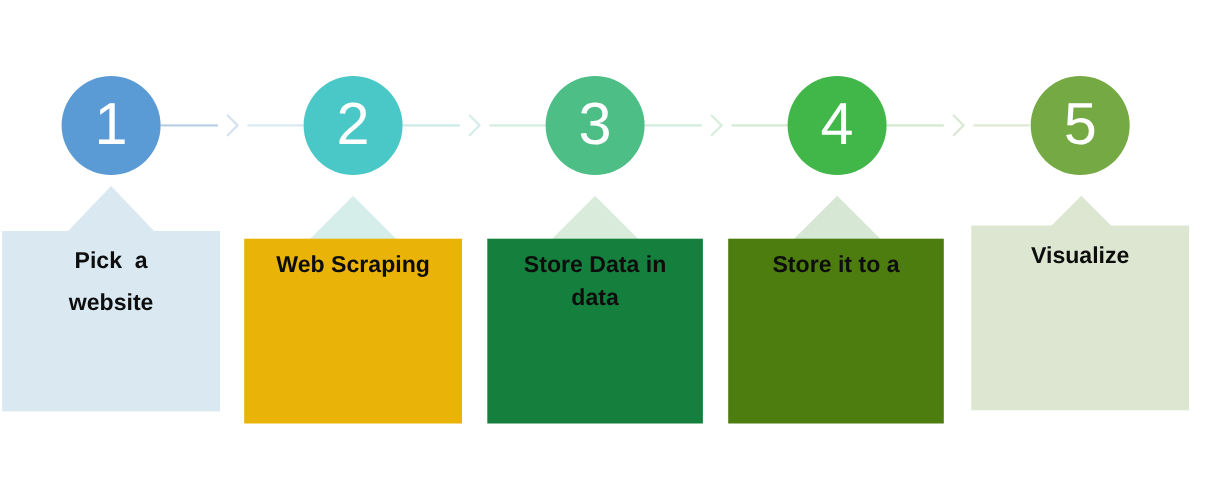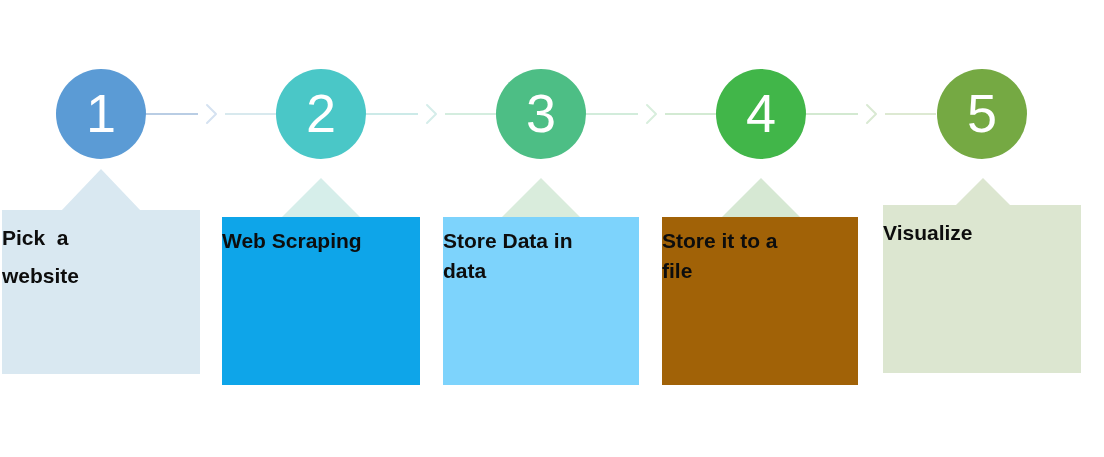--- a/index.html
+++ b/index.html
@@ -43,20 +43,21 @@
   .conn1 { left: 146px; }
   .conn2 { left: 366px; }
   .conn3 { left: 586px; }
   .conn4 { left: 806px; }
   .connector .seg { flex: 1; height: 2px; }
   .chevron-wrap { flex: 0 0 auto; display:flex; align-items:center; }
   
   .box {
     position: absolute;
     width: 198px;
+    text-align: center;
     color: #0d0d0d;
     font-weight: bold;
     font-size: 21px;
     padding-top: 9px;
     box-sizing: border-box;
     z-index: 2;
   }
   .b1 { left: 2px;   top: 210px; height: 164px; }
   .b2 { left: 222px; top: 217px; height: 168px; }
   .b3 { left: 443px; top: 217px; height: 168px; width: 196px; }
@@ -125,36 +126,35 @@
 
   <div class="circle c1" style="background-color: rgb(91, 155, 213);">1</div>
   <div class="pointer p1" style="background-color: rgb(217, 232, 241);"></div>
   <div class="box wide b1" style="background-color: rgb(217, 232, 241);">
     <div class="txt">Pick  a</div>
     <div class="txt">website</div>
   </div>
 
   <div class="circle c2" style="background-color: rgb(74, 199, 199);">2</div>
   <div class="pointer p2" style="background-color: rgb(214, 238, 234);"></div>
-  <div class="box b2" style="background-color: #0ea5e9;">
+  <div class="box b2" style="background-color: #eab308;">
     <div class="txt">Web Scraping</div>
   </div>
 
   <div class="circle c3" style="background-color: rgb(77, 190, 133);">3</div>
   <div class="pointer p3" style="background-color: rgb(217, 236, 220);"></div>
-  <div class="box b3" style="background-color: #7dd3fc;">
+  <div class="box b3" style="background-color: #15803d;">
     <div class="txt">Store Data in</div>
     <div class="txt">data</div>
   </div>
 
   <div class="circle c4" style="background-color: rgb(65, 182, 73);">4</div>
   <div class="pointer p4" style="background-color: rgb(214, 232, 211);"></div>
-  <div class="box b4" style="background-color: #a16207;">
+  <div class="box b4" style="background-color: #4d7c0f;">
     <div class="txt">Store it to a</div>
-    <div class="txt">file</div>
   </div>
 
   <div class="circle c5" style="background-color: rgb(117, 169, 67);">5</div>
   <div class="pointer p5" style="background-color: rgb(220, 230, 208);"></div>
   <div class="box wide b5" style="background-color: rgb(220, 230, 208);">
     <div class="txt">Visualize</div>
   </div>
 
 </div>
 

